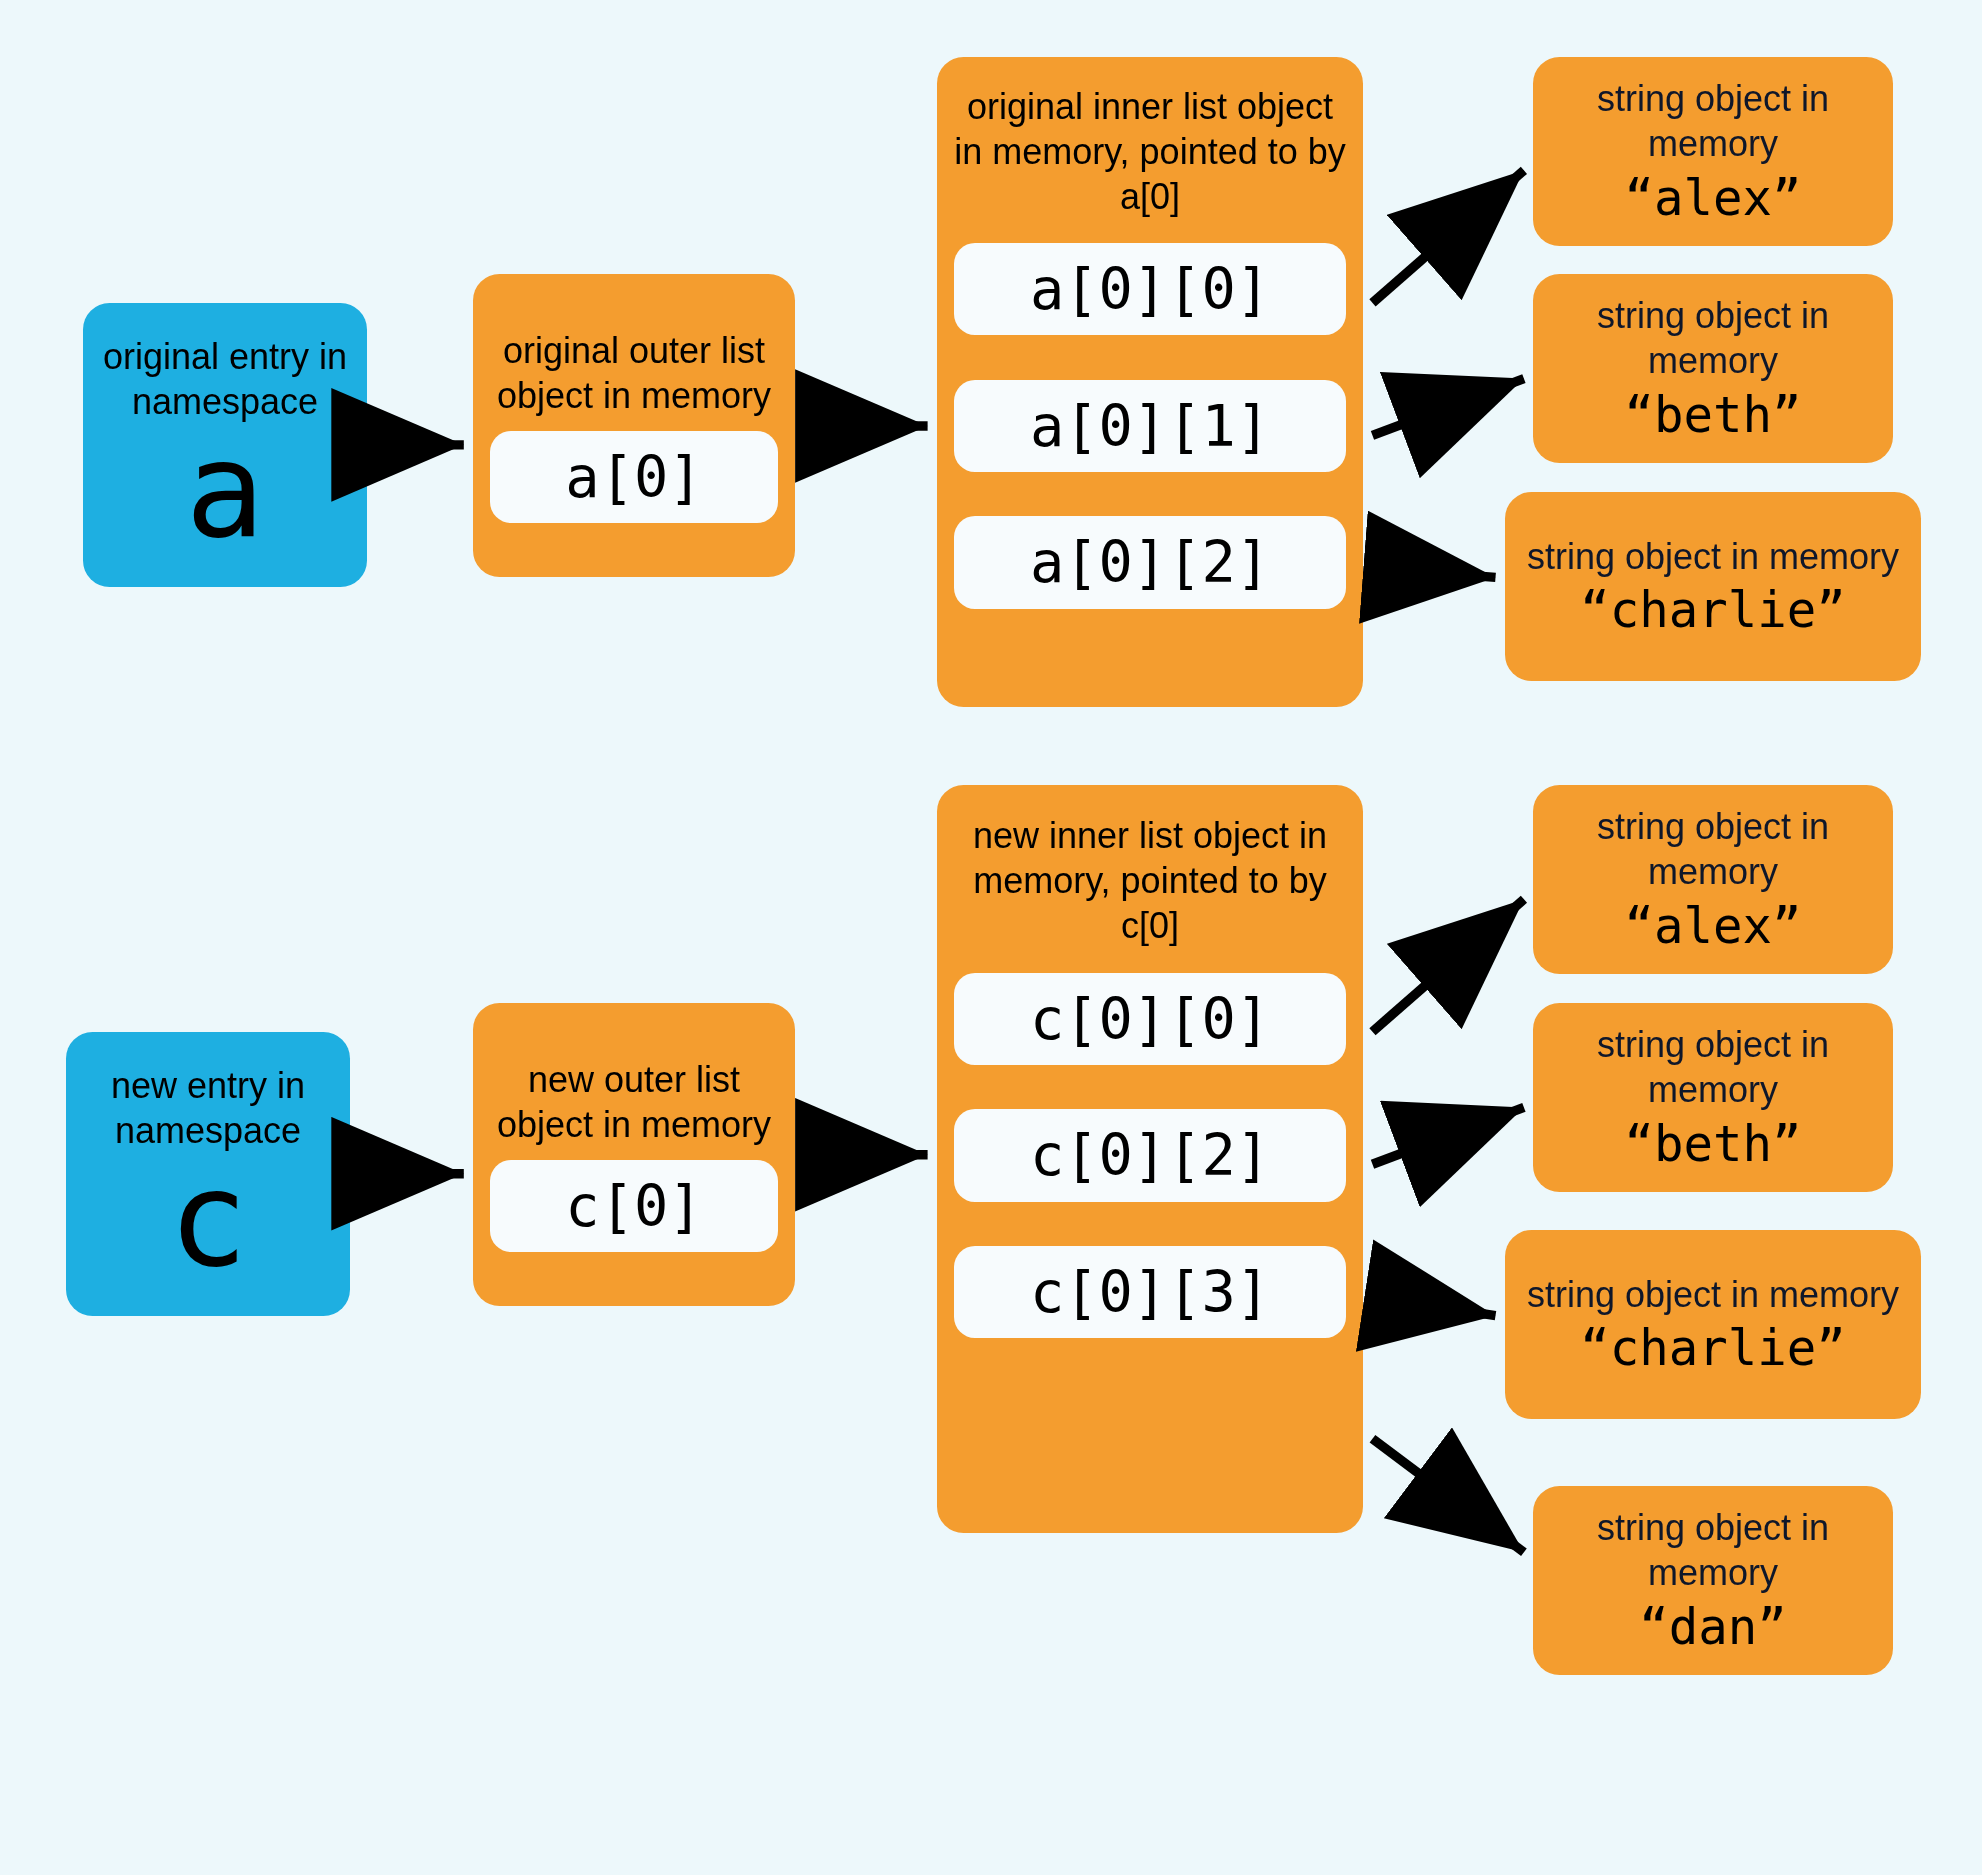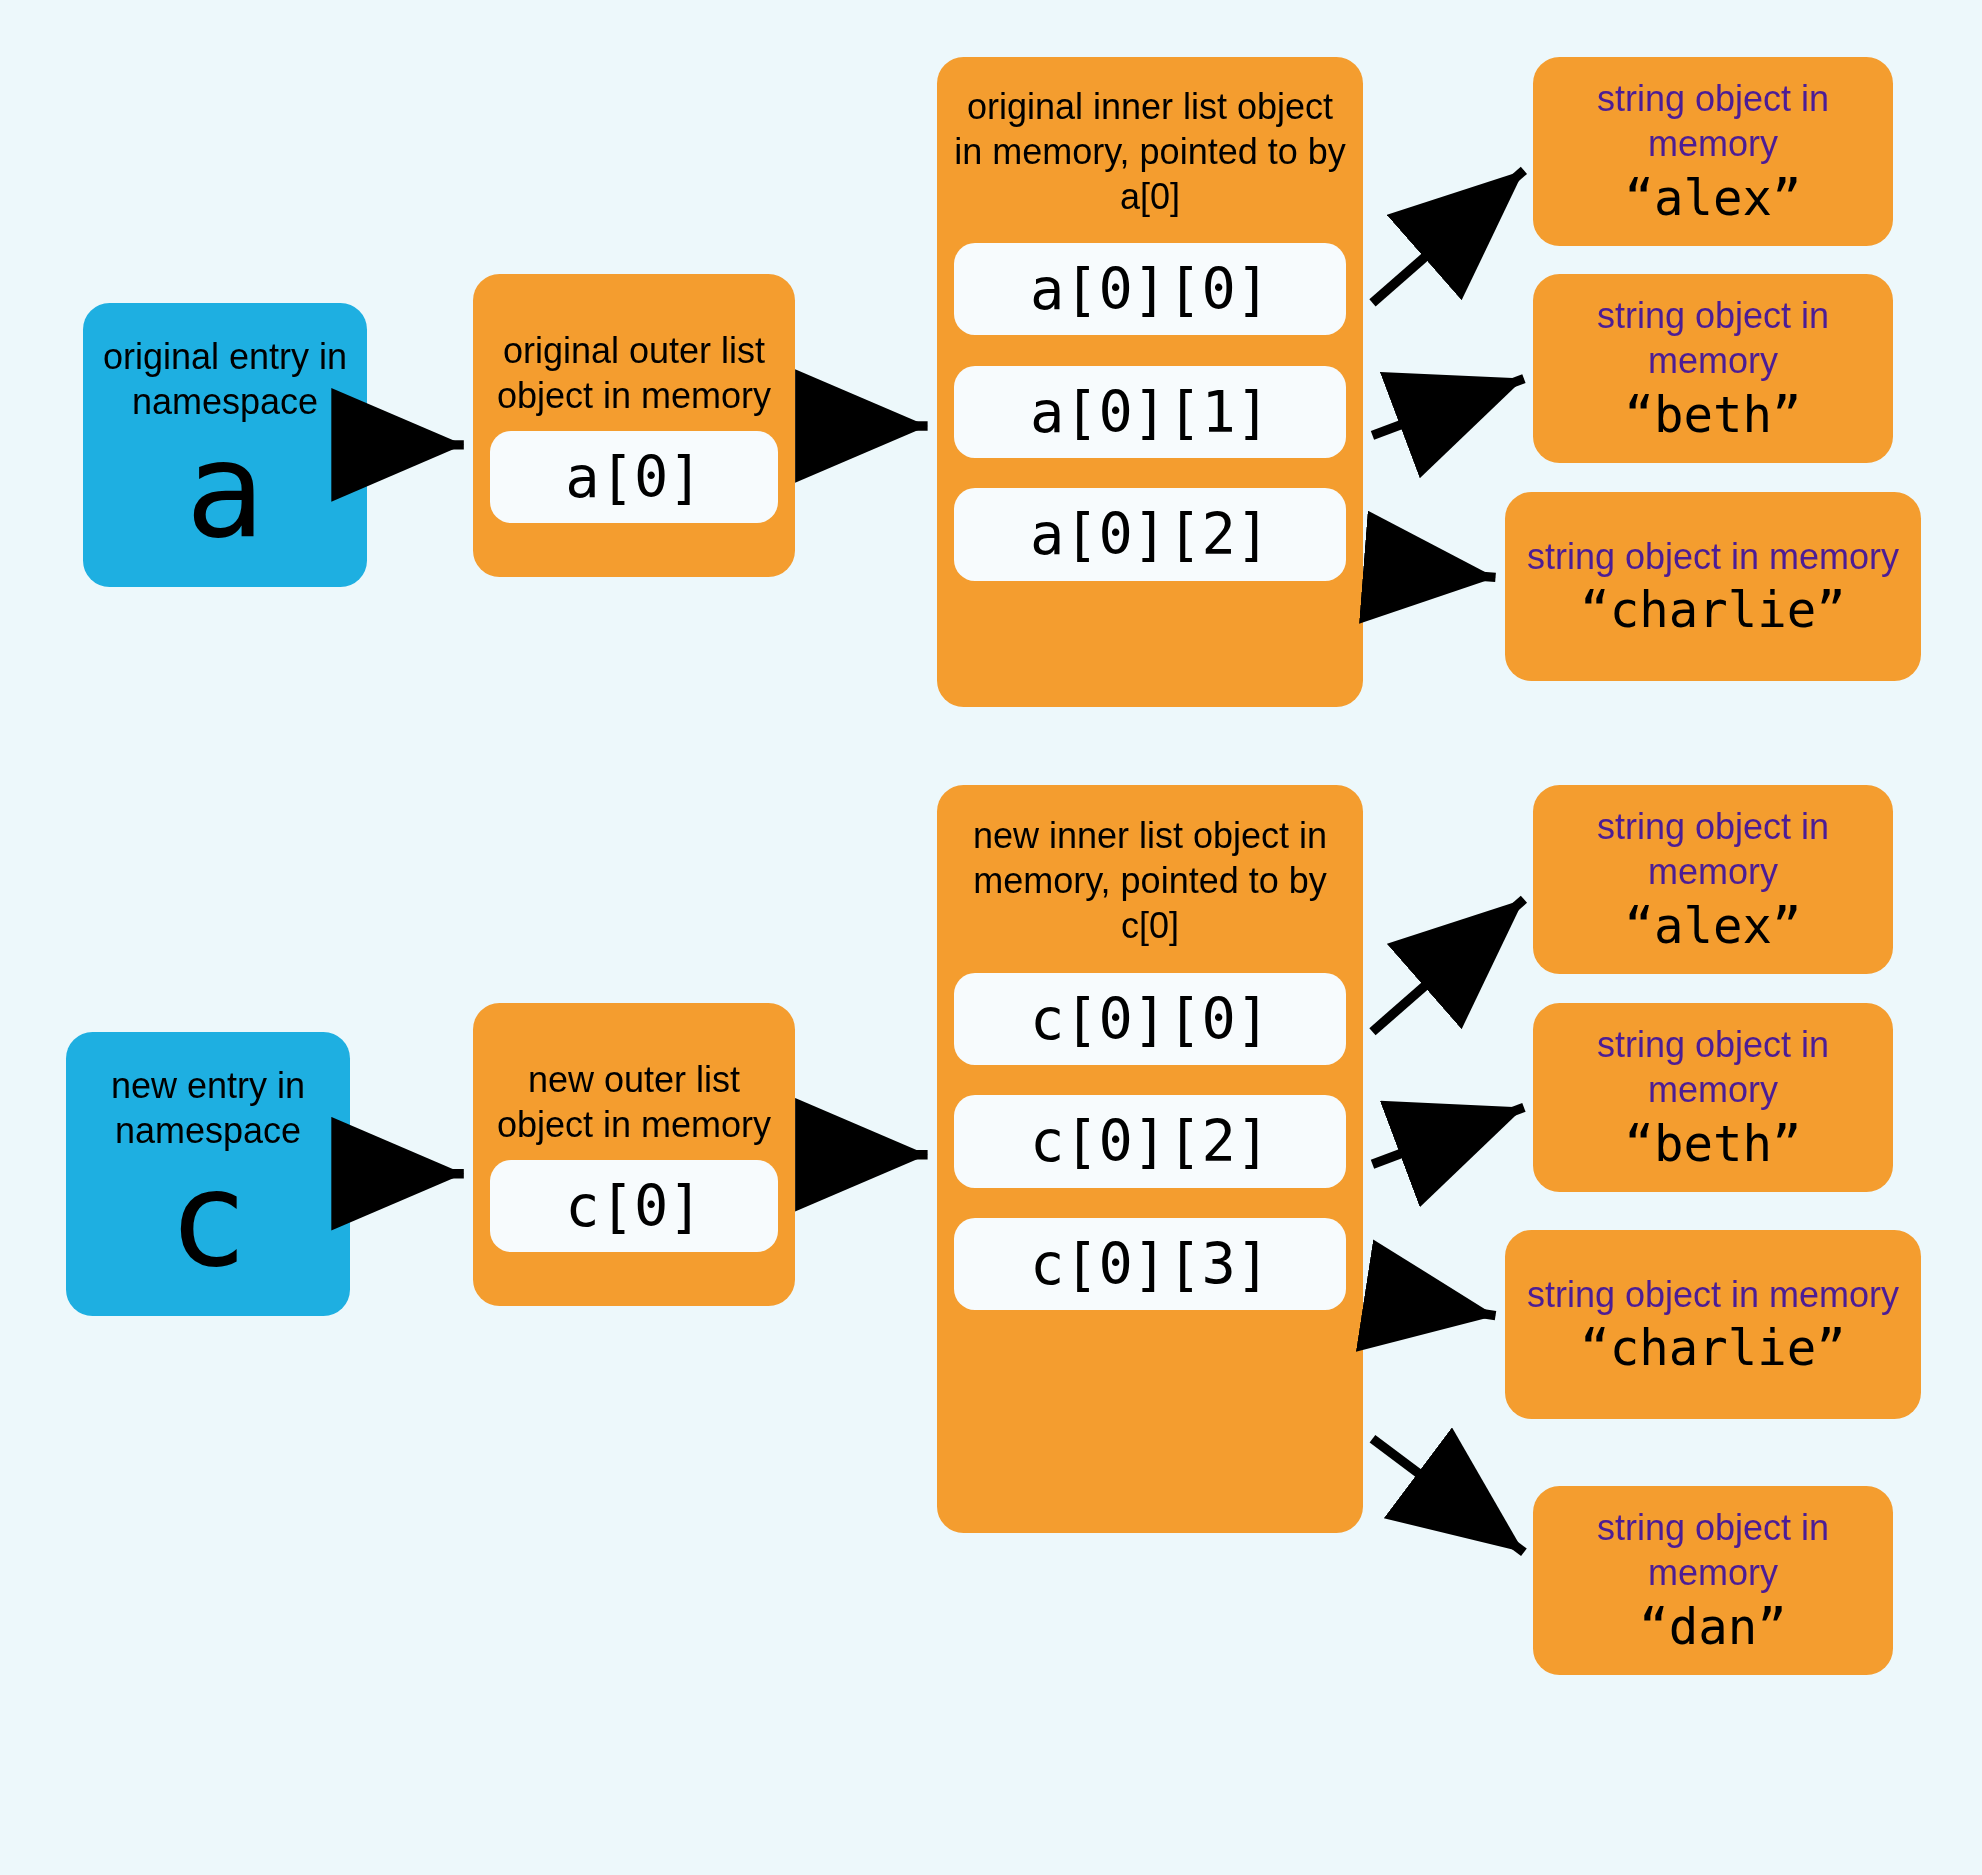--- a/index.html
+++ b/index.html
@@ -27,22 +27,22 @@
   .pill {
     background: #f7fbfd;
     border-radius: 21px;
     font-family: ui-monospace, "SFMono-Regular", Menlo, Consolas, monospace;
     font-size: 57px;
     color: #000;
     padding: 13.2px 26.5px;
     margin-top: 13.2px;
     width: 100%;
   }
-  .inner-box { display: flex; flex-direction: column; gap: 17px; width: 100%; }
-  .strlabel { font-size: 36px; line-height: 1.25; color: #4c1d95; }
+  .inner-box { display: flex; flex-direction: column; gap: 31px; width: 100%; }
+  .strlabel { font-size: 36px; line-height: 1.25; color: #0f172a; }
   .strval { font-size: 49px; font-family: ui-monospace, "SFMono-Regular", Menlo, Consolas, monospace; color: #000; margin-top: 3.8px; }
   svg.arrows { position: absolute; top: 0; left: 0; width: 1983px; height: 1876px; pointer-events: none; }
 </style>
 </head>
 <body>
 
 <div class="box blue" style="left:66px; top:303px; width:284px; height:284px;margin-left:17px;">
   <div class="label">original entry in namespace</div>
   <div class="big">a</div>
 </div>

